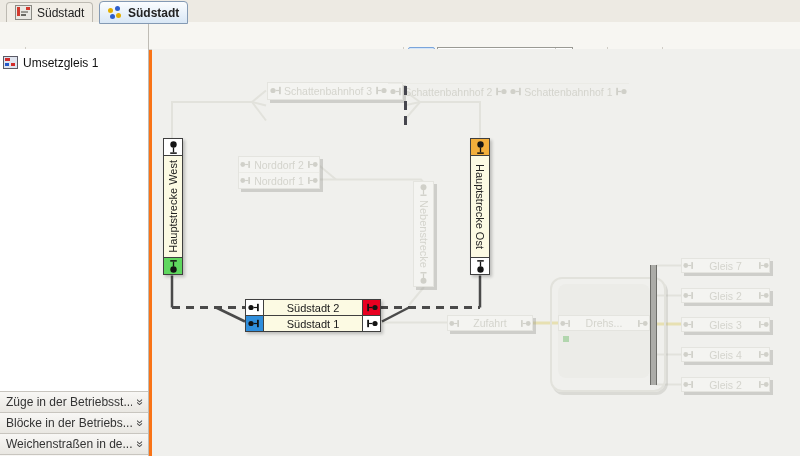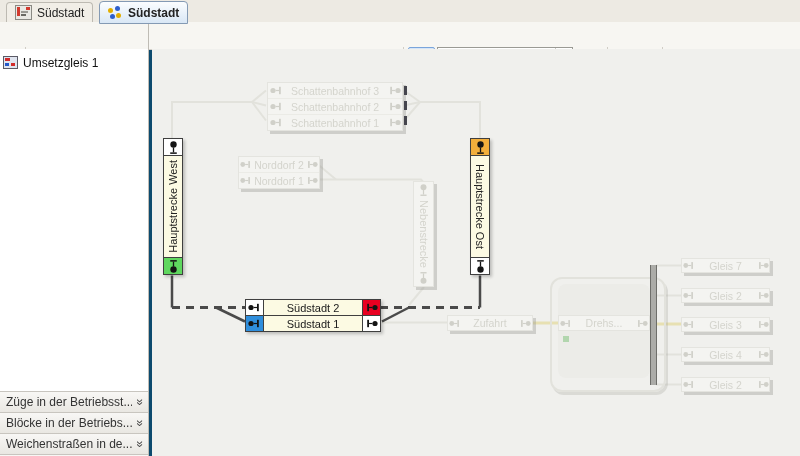--- a/index.html
+++ b/index.html
@@ -1,17 +1,17 @@
 <!DOCTYPE html>
 <html><head>
 <meta charset="utf-8">
 <style>
   html,body{margin:0;padding:0;}
   body{font-family:"Liberation Sans",sans-serif;}
-  #app{position:relative;width:800px;height:456px;background:#0c4a6e;overflow:hidden;
+  #app{position:relative;width:800px;height:456px;background:#f97316;overflow:hidden;
        font-family:"Liberation Sans",sans-serif;-webkit-font-smoothing:antialiased;}
 
   
   .tabbar{position:absolute;left:0;top:0;width:800px;height:22px;background:#EDEAE3;
           border-bottom:1px solid #D2CFC8;}
   .tab{position:absolute;top:2px;height:19px;display:flex;align-items:center;gap:5px;
        padding:0 8px;border:1px solid #BDBAB2;border-bottom:none;border-radius:4px 4px 0 0;
        background:#F1EEE7;font-size:12px;color:#222;cursor:default;}
   .tab.active{top:1px;height:21px;background:linear-gradient(#FBFDFF,#D9E7F5);
        border:1px solid #849AB4;font-weight:bold;z-index:3;}
@@ -283,21 +283,21 @@
         <path d="M228,258.5 H328"></path>
       </g>
     </svg>
 
     <div class="tt-outer" style="left:398px;top:228px;"></div>
     <div class="tt-inner" style="left:406px;top:235px;"></div>
     <div class="tt-ind" style="left:411px;top:287px;"></div>
     <div class="tt-bar" style="left:498px;top:216px;"></div>
   </div>
 
-  <div class="gblock" style="left:267px;top:82px;width:136px;flex-direction:column;">
+  <div class="gblock" style="left:267px;top:82px;width:136px;">
     <div class="grow">
       <span class="endc" style="width:16px;">
         <svg width="13" height="9" viewBox="0 0 13 9">
             <g fill="#D0D0C9">
               <circle cx="3" cy="4.5" r="2.6"></circle>
               <rect x="5.6" y="3.9" width="3.4" height="1.2"></rect>
               <rect x="9" y="0.8" width="1.8" height="7.4"></rect>
             </g>
           </svg>
       </span>

